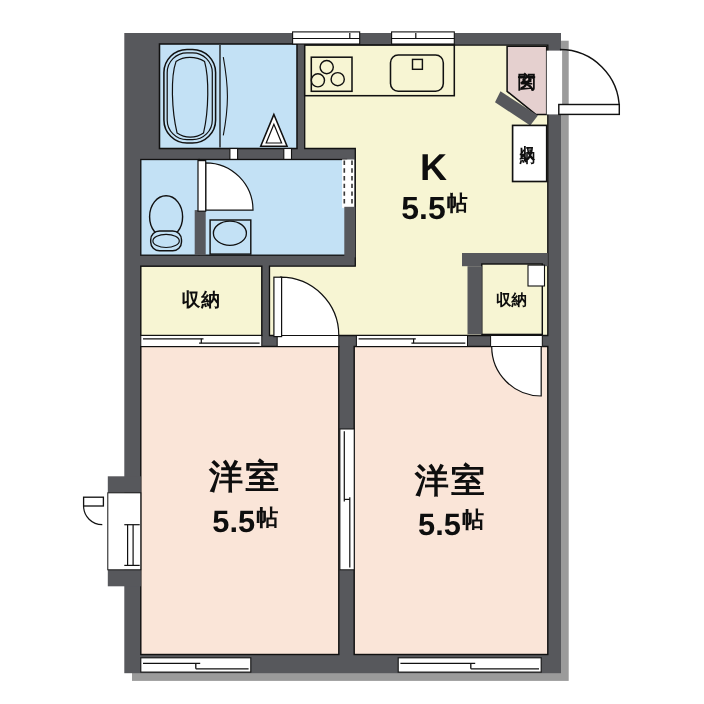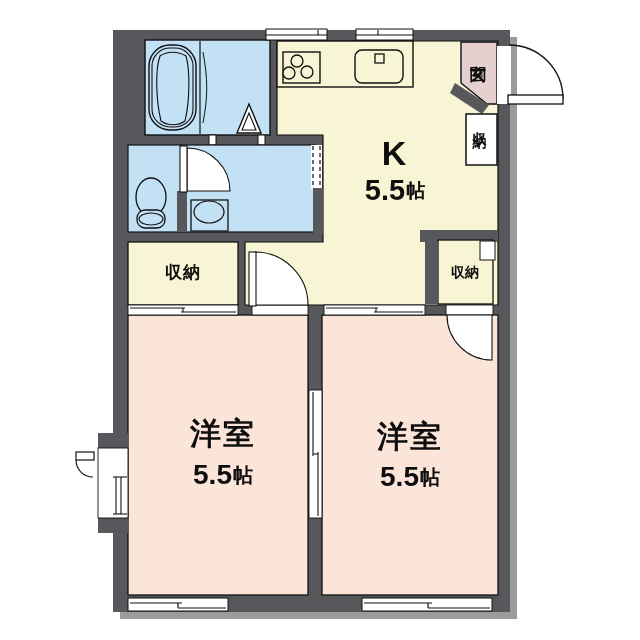--- a/index.html
+++ b/index.html
@@ -5,21 +5,21 @@
   html,body{margin:0;padding:0;background:#ffffff;}
   .stage{
     position:relative;width:640px;height:640px;background:#ffffff;overflow:hidden;
     font-family:"Liberation Sans","DejaVu Sans",sans-serif;
   }
   .stage svg{position:absolute;left:0;top:0;}
   .lbl{
     position:absolute;font-weight:bold;color:#0e0e0e;line-height:1;
     text-align:center;white-space:nowrap;
   }
-  .size{display:flex;align-items:center;justify-content:center;gap:1px;}
+  .size{display:flex;align-items:flex-start;justify-content:center;gap:1px;}
   .size .unit{font-weight:bold;}
   .vert{writing-mode:vertical-rl;text-orientation:upright;letter-spacing:3px;}
   .k-name{left:354px;top:136px;width:80px;font-size:34px;}
   .k-size{left:343px;top:176px;width:104px;font-size:29px;}
   .k-size .unit{font-size:19px;}
   .bl-name{left:161px;top:418px;width:124px;font-size:31px;letter-spacing:2px;}
   .bl-size{left:161px;top:461px;width:124px;font-size:28px;}
   .bl-size .unit{font-size:20px;}
   .br-name{left:348px;top:421px;width:124px;font-size:31px;letter-spacing:2px;}
   .br-size{left:348px;top:463px;width:124px;font-size:28px;}

